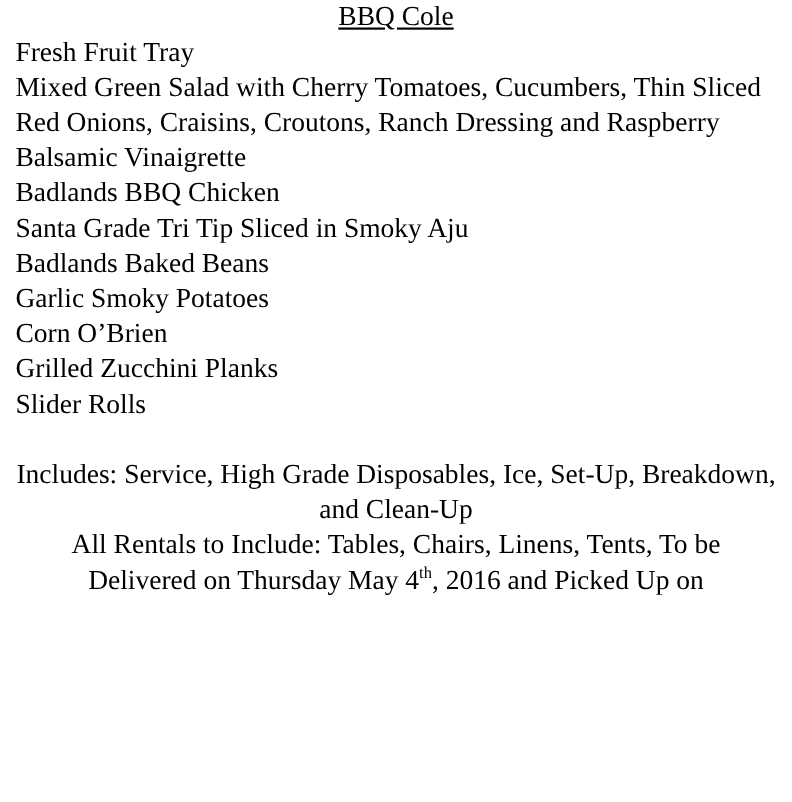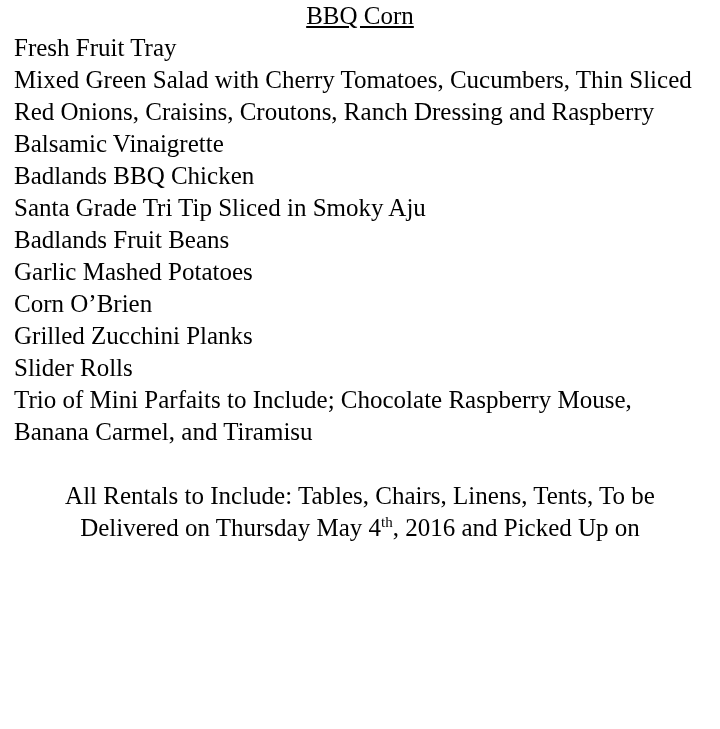--- a/index.html
+++ b/index.html
@@ -43,30 +43,30 @@
     font-size: 15px;
     line-height: 0;
     vertical-align: super;
   }
 </style>
 </head>
 <body>
 
 <div class="page">
 
-  <div class="doc-title">BBQ Corn</div>
+  <div class="doc-title">BBQ Cole</div>
 
   <div class="menu-line">Fresh Fruit Tray</div>
   <div class="menu-line">Mixed Green Salad with Cherry Tomatoes, Cucumbers, Thin Sliced Red Onions, Craisins, Croutons, Ranch Dressing and Raspberry Balsamic Vinaigrette</div>
   <div class="menu-line">Badlands BBQ Chicken</div>
   <div class="menu-line">Santa Grade Tri Tip Sliced in Smoky Aju</div>
-  <div class="menu-line">Badlands Fruit Beans</div>
-  <div class="menu-line">Garlic Mashed Potatoes</div>
+  <div class="menu-line">Badlands Baked Beans</div>
+  <div class="menu-line">Garlic Smoky Potatoes</div>
   <div class="menu-line">Corn O’Brien</div>
   <div class="menu-line">Grilled Zucchini Planks</div>
   <div class="menu-line">Slider Rolls</div>
-  <div class="menu-line">Trio of Mini Parfaits to Include; Chocolate Raspberry Mouse, Banana Carmel, and Tiramisu</div>
 
   <div class="spacer-line"></div>
 
+  <div class="notes-line">Includes: Service, High Grade Disposables, Ice, Set-Up, Breakdown, and Clean-Up</div>
   <div class="notes-line"><span>All Rentals to Include: Tables, Chairs, Linens, Tents, To be Delivered on Thursday May 4</span><sup>th</sup><span>, 2016 and Picked Up on</span></div>
 
 </div>
 
 </body></html>

